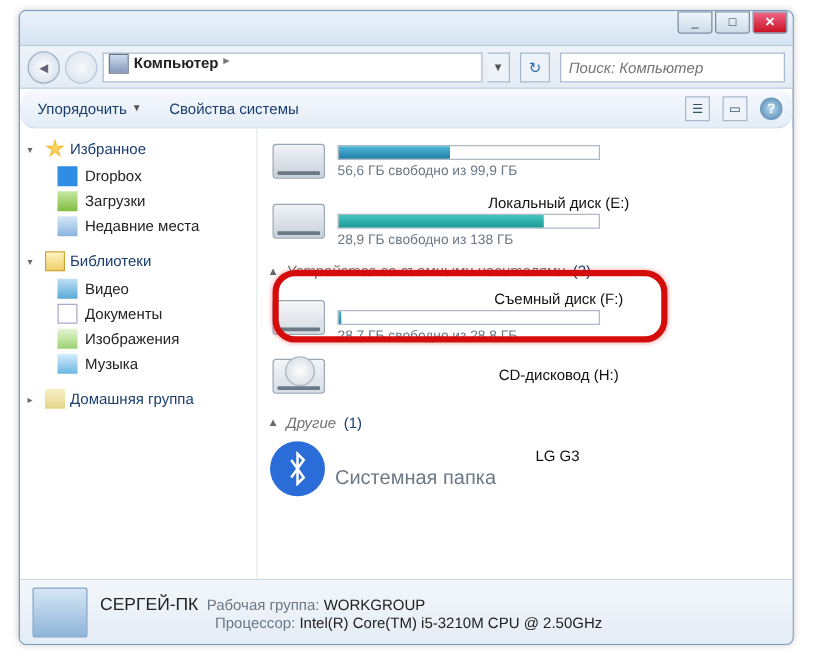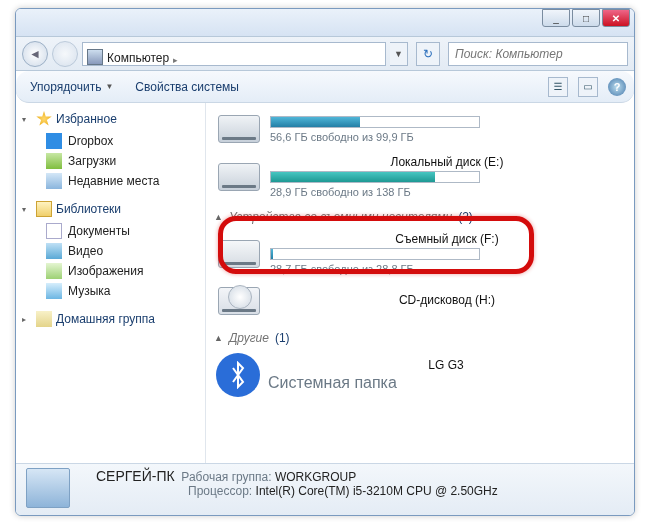--- a/index.html
+++ b/index.html
@@ -7,21 +7,21 @@
   .window { position: absolute; left: 15px; top: 8px; width: 620px; height: 508px; border: 1px solid #7a9abf; border-radius: 6px; overflow: hidden; background: #fff; box-shadow: 0 0 6px rgba(0,0,0,0.2); }
 
   
   .titlebar { height: 28px; background: linear-gradient(#eaf1fa, #d6e3f3); border-bottom: 1px solid #b7c8d9; display: flex; justify-content: flex-end; align-items: flex-start; padding: 0 4px; }
   .winbtn { width: 28px; height: 18px; margin-left: 2px; border: 1px solid #7a8ca0; border-radius: 0 0 3px 3px; background: linear-gradient(#f0f5fb, #cddbeb); display: flex; align-items: center; justify-content: center; font-size: 10px; color: #333; }
   .winbtn.close { background: linear-gradient(#e68, #c12); color: #fff; font-weight: bold; }
 
   
   .navrow { height: 34px; background: linear-gradient(#eef3f9, #e3ebf4); border-bottom: 1px solid #b7c8d9; display: flex; align-items: center; padding: 0 6px; gap: 4px; }
   .navcircle { width: 26px; height: 26px; border-radius: 50%; background: radial-gradient(#fff, #cdd9e8); border: 1px solid #9cb0c6; display:flex; align-items:center; justify-content:center; font-size:12px; color:#667; }
-  .addrbar { flex: 1; height: 24px; background: #fff; border: 1px solid #a7b9ce; display: flex; align-items: flex-end; padding: 0 4px; font-size: 12px; color: #222; }
+  .addrbar { flex: 1; height: 24px; background: #fff; border: 1px solid #a7b9ce; display: flex; align-items: flex-start; padding: 0 4px; font-size: 12px; color: #222; font-weight: bold; }
   .addrbar .pcicon { width:16px; height:16px; background: linear-gradient(#cde,#89b); border:1px solid #678; margin-right:4px; }
   .addrdrop { width: 18px; height: 24px; border: 1px solid #a7b9ce; border-left: none; background: #eef3f9; display:flex;align-items:center;justify-content:center; font-size:9px; color:#555;}
   .refreshbtn { width: 24px; height: 24px; border: 1px solid #a7b9ce; background:#eef3f9; margin-left:4px; display:flex;align-items:center;justify-content:center; font-size:12px; color:#2a6ebb;}
   .searchbox { width: 180px; height: 24px; border: 1px solid #a7b9ce; background: #fff; margin-left: 4px; font-size: 12px; padding: 0 6px; color: #888; font-style: italic; }
 
   
   .toolbar { height: 32px; background: linear-gradient(#f6f9fd, #e4edf7); border-bottom: 1px solid #cad7e5; display:flex; align-items:center; padding: 0 8px; font-size: 12px; gap: 10px; border-radius: 13px; }
   .toolbtn { color: #1a3e6e; display:flex; align-items:center; gap:4px; padding: 2px 6px; }
   .spacer { flex: 1; }
   .toolicon { width:20px; height:20px; border:1px solid #a7b9ce; background:#eef3f9; display:flex;align-items:center;justify-content:center; font-size:10px; color:#356;}
@@ -65,21 +65,21 @@
   .grp-header .lbl { color:#737373;font-style:italic; }
   .grp-header .cnt { color:#1a3e6e;}
   .cd-icon .hdd { background: linear-gradient(#f3f5f8,#d8dee6); }
   .cd-icon .disc { width:24px;height:24px;border-radius:50%;background:radial-gradient(#fff,#cfd8e2);border:1px solid #aab4c0; position:absolute; left:12px; top:2px;}
   .bt-icon { width:44px; height:44px; border-radius:50%; background:#2a6dd8; display:flex;align-items:center;justify-content:center; color:#fff; font-size:26px; font-weight:bold;}
   .drive-sub { color:#6b7986; font-size:16px;}
 
   .highlight { position:absolute; border:5px solid #d40c0c; border-radius:18px; left:218px; top:216px; width:316px; height:58px; box-shadow: 0 0 4px rgba(212,12,12,0.4); pointer-events:none; z-index:10;}
 
   
-  .statusbar { height:52px; background: linear-gradient(#f3f7fb,#e4ecf5); border-top:1px solid #cad7e5; display:flex; padding: 4px 10px; gap:26px; font-size:12px;}
+  .statusbar { height:52px; background: linear-gradient(#f3f7fb,#e4ecf5); border-top:1px solid #cad7e5; display:flex; align-items:center; padding: 4px 10px; gap:10px; font-size:12px;}
   .status-thumb { width:44px; height:40px; background: linear-gradient(#d6e6f5,#8eb4d9); border:1px solid #7ea1c4; border-radius:2px;}
   .status-txt .title { font-size:14px; color:#222;}
   .status-txt .row { color:#555; }
   .status-txt .lbl { color:#6b7986;}
   .status-txt .val { color:#222;}
 </style>
 </head>
 <body>
 
 <div class="window">
@@ -136,26 +136,26 @@
             <span>Недавние места</span>
           </div>
       </div>
       <div class="sidegroup">
         <div class="sideheader">
           <span class="tri">▾</span>
           <span class="icon ic-lib"></span>
           <span>Библиотеки</span>
         </div>
         <div class="sideitem">
+            <span class="icon ic-video"></span>
+            <span>Видео</span>
+          </div>
+        <div class="sideitem">
             <span class="icon ic-doc"></span>
             <span>Документы</span>
-          </div>
-        <div class="sideitem">
-            <span class="icon ic-video"></span>
-            <span>Видео</span>
           </div>
         <div class="sideitem">
             <span class="icon ic-img"></span>
             <span>Изображения</span>
           </div>
         <div class="sideitem">
             <span class="icon ic-music"></span>
             <span>Музыка</span>
           </div>
       </div>

